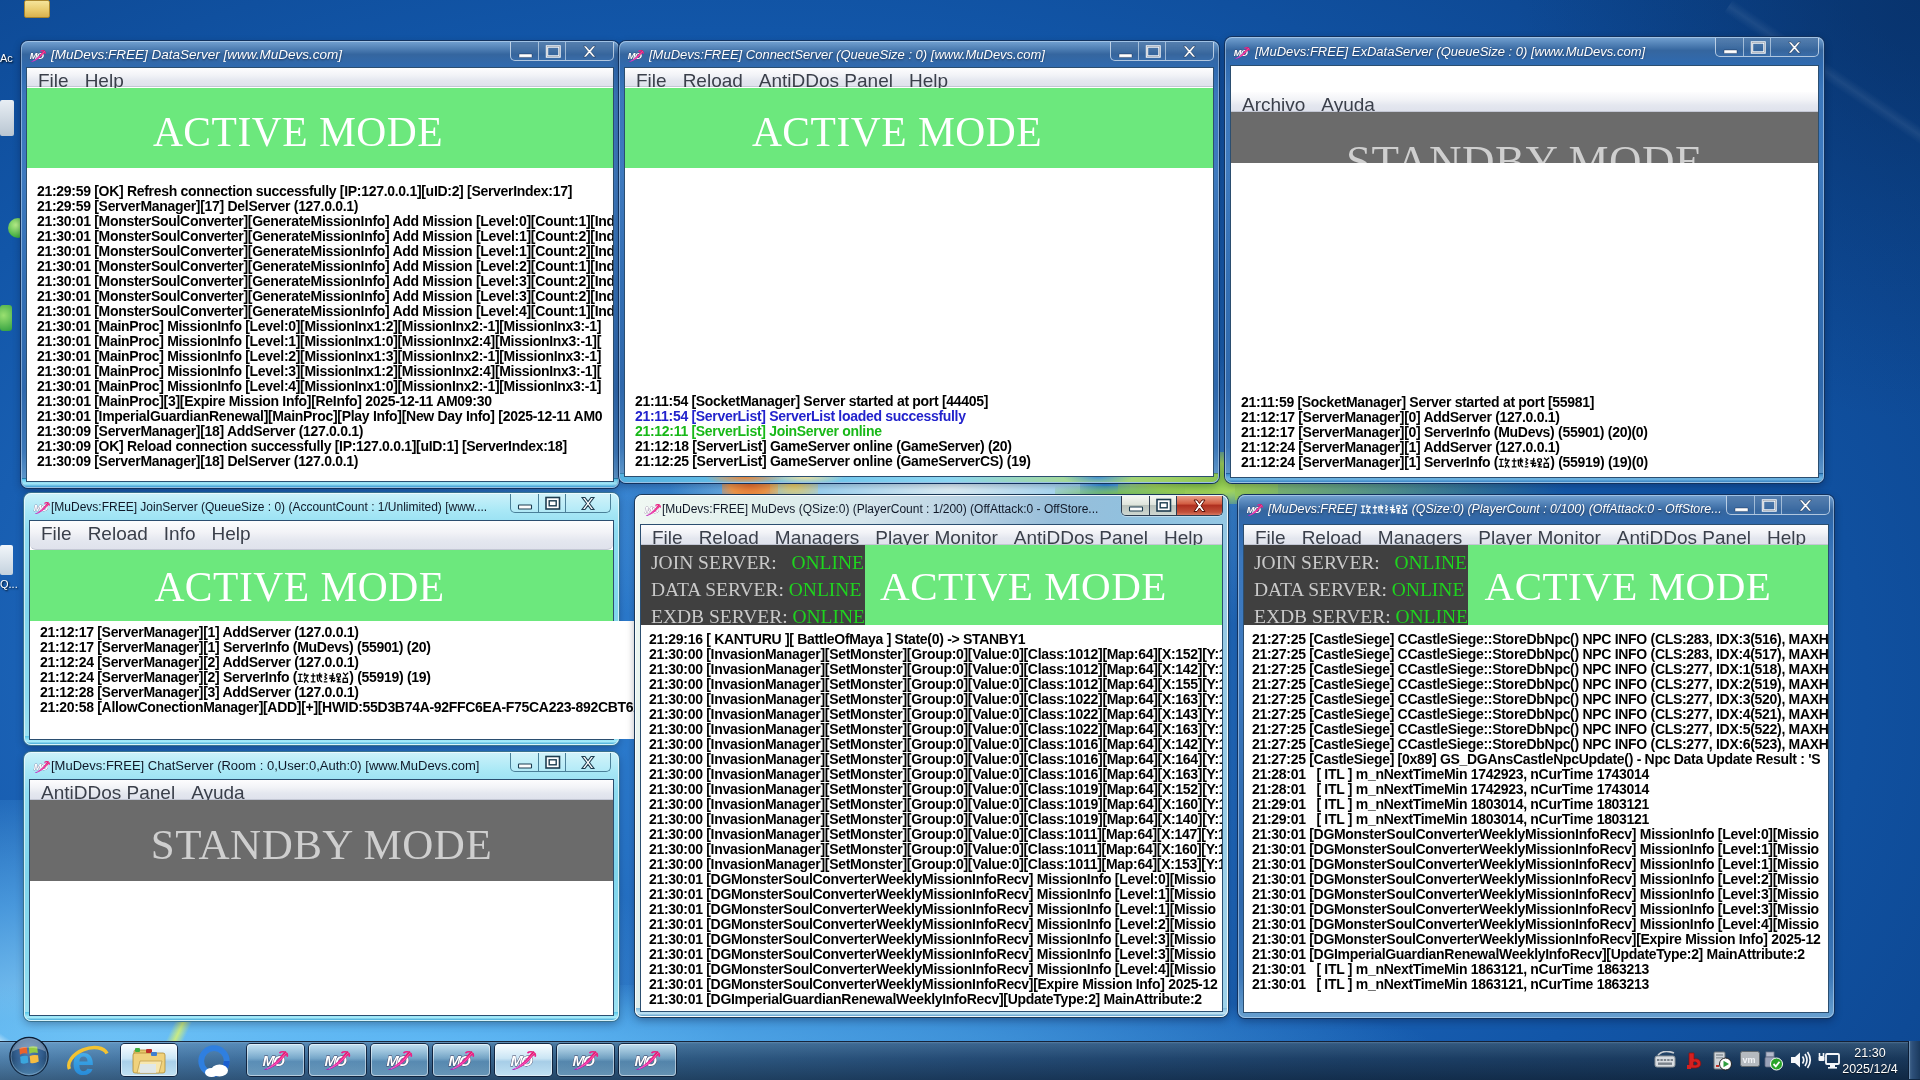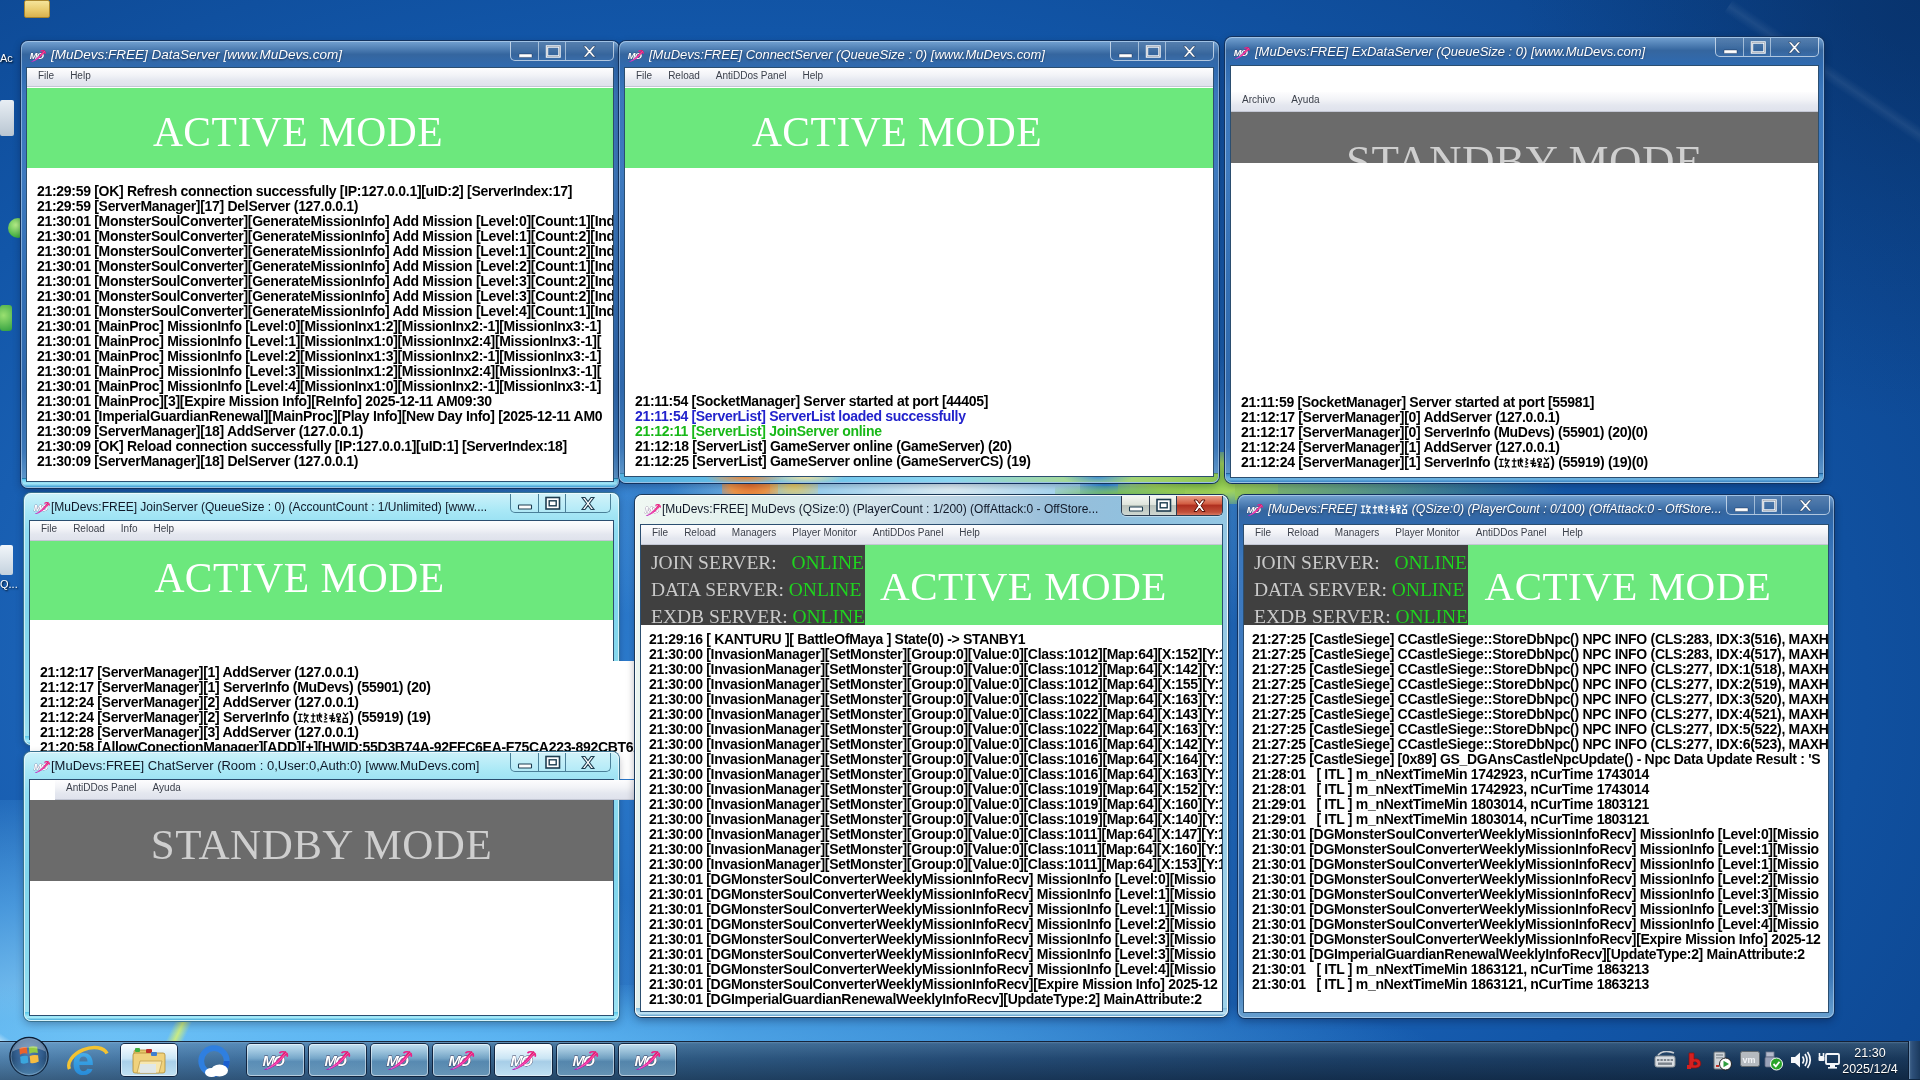--- a/index.html
+++ b/index.html
@@ -57,21 +57,21 @@
 .cyanw .frame { position:absolute; inset:0; border-radius:7px;
  background:linear-gradient(180deg,#cdf2fa 0%,#a9e8f6 7%,#8edcf1 15%,#7fd5ec 45%,#8adaef 80%,#9ee3f3 100%);
  box-shadow:0 0 0 1px #39728f, 0 3px 8px rgba(0,0,25,0.3), inset 0 0 0 1px rgba(255,255,255,0.6); }
 .aerow .frame { position:absolute; inset:0; border-radius:7px;
  background:linear-gradient(105deg,#f0f8f3 0%,#e0efec 18%,#d6e6ec 32%,#b4cfe2 48%,#97beda 58%,#8fc2e0 72%,#9dd2ea 100%);
  box-shadow:0 0 0 1px #1c3a58, 0 3px 9px rgba(0,0,25,0.35), inset 0 0 0 1px rgba(255,255,255,0.85); }
 .tit { position:absolute; white-space:nowrap; overflow:hidden; font-size:13px; }
 .blue .tit { color:#ffffff; text-shadow:0 1px 2px rgba(0,0,20,0.55);font-style:italic; }
 .cyanw .tit, .aerow .tit { color:#101828; }
 .client { position:absolute; background:#fff; box-shadow:0 0 0 1px #2b4e70; }
-.menubar { position:relative; width:100%; background:linear-gradient(180deg,#fdfdfe 0%,#f2f3f7 40%,#e4e7ef 70%,#dfe2ec 100%); border-bottom:1px solid #c3c7d4; color:#3a3f4a; font-size:10px; padding-left:3px; }
+.menubar { position:relative; width:100%; background:linear-gradient(180deg,#fdfdfe 0%,#f2f3f7 40%,#e4e7ef 70%,#dfe2ec 100%); border-bottom:1px solid #c3c7d4; color:#3a3f4a; font-size:19px; padding-left:3px; }
 .mi { display:inline-block; padding:2px 8px 0 8px; }
 .banner { position:relative; width:100%; color:#fff; font-family:"Liberation Serif",serif; text-align:center; overflow:hidden; }
 .bgreen { background:#6ce87d; }
 .bgray  { background:#6b6b6b; color:#cfcfcf; }
 .btxt { position:absolute; width:100%; left:0; font-size:41px; letter-spacing:0.5px; }
 .logarea { position:absolute; background:#fff; overflow:hidden; font-weight:bold; font-size:14px; color:#000; }
 .ll { white-space:pre; height:15px; line-height:15px; letter-spacing:-0.3px; }
 .ll.b { color:#2222cc; }
 .ll.g { color:#18b818; }
 
@@ -314,25 +314,25 @@
             <rect x="10.2" y="6.8" width="7" height="5" fill="#fff" stroke="#1d3d50" stroke-width="1.4"></rect>
           </svg>
         </div>
 <div class="cbtn" style="width:44px;border-right:none;">
           <svg width="44" height="19" viewBox="0 0 44 19">
             <path d="M16 3.5 L19 3.5 L22 7.5 L25 3.5 L28 3.5 L23.5 9.5 L28 15.5 L25 15.5 L22 11.5 L19 15.5 L16 15.5 L20.5 9.5 Z" fill="#fff" stroke="#1d3d50" stroke-width="1.1"></path>
           </svg>
         </div>
 </div>
  <div class="client" style="left:6px;top:28px;width:583px;height:218px;">
-  <div class="menubar" style="height:20px;"><span class="mi">File</span><span class="mi">Reload</span><span class="mi">Info</span><span class="mi">Help</span></div>
+  <div class="menubar" style="height:29px;border-radius:6px;"><span class="mi">File</span><span class="mi">Reload</span><span class="mi">Info</span><span class="mi">Help</span></div>
   <div class="banner bgreen" style="height:79px;">
           <div class="btxt" style="top:13px;left:-22px;font-size:41.5px;">ACTIVE MODE</div>
         </div>
-  <div class="logarea" style="left:0;top:100px;width:684px;height:118px;padding:4px 0 0 10px;margin-top:40px;">
+  <div class="logarea" style="left:0;top:100px;width:684px;height:118px;padding:4px 0 0 10px;">
 <div class="ll">21:12:17 [ServerManager][1] AddServer (127.0.0.1)</div>
 <div class="ll">21:12:17 [ServerManager][1] ServerInfo (MuDevs) (55901) (20)</div>
 <div class="ll">21:12:24 [ServerManager][2] AddServer (127.0.0.1)</div>
 <div class="ll">21:12:24 [ServerManager][2] ServerInfo (<svg width="13" height="13" viewBox="0 0 16.5 15" style="display:inline-block;vertical-align:-2px;">
               <g fill="none" stroke="#000000" stroke-width="1.7">
                 <path d="M1.5 3.5 H7 M4 3.5 V12.5 M1 12.5 H7.5 M10 1.5 L9 6 M8.5 4.5 H15 M13.5 4.5 L9 14 M9.5 7.5 L14.5 14"></path>
               </g>
             </svg><svg width="13" height="13" viewBox="0 0 16.5 15" style="display:inline-block;vertical-align:-2px;">
               <g fill="none" stroke="#000000" stroke-width="1.7">
                 <path d="M1 5.5 H7 M4 2 V12.5 M1 13 H7 M8 4.5 H15.5 M9.5 4.5 V10.5 Q9.5 12.5 11.5 12.5 M12.5 1.5 L12 7.5 Q12 12 15.5 13 M13 5.5 L15 7.5"></path>
@@ -383,21 +383,21 @@
             <rect x="10.2" y="6.8" width="7" height="5" fill="#fff" stroke="#1d3d50" stroke-width="1.4"></rect>
           </svg>
         </div>
 <div class="cbtn" style="width:44px;border-right:none;">
           <svg width="44" height="19" viewBox="0 0 44 19">
             <path d="M16 3.5 L19 3.5 L22 7.5 L25 3.5 L28 3.5 L23.5 9.5 L28 15.5 L25 15.5 L22 11.5 L19 15.5 L16 15.5 L20.5 9.5 Z" fill="#fff" stroke="#1d3d50" stroke-width="1.1"></path>
           </svg>
         </div>
 </div>
  <div class="client" style="left:6px;top:28px;width:583px;height:235px;">
-  <div class="menubar" style="height:20px;margin-left:25px;"><span class="mi">AntiDDos Panel</span><span class="mi">Ayuda</span></div>
+  <div class="menubar" style="height:20px;"><span class="mi">AntiDDos Panel</span><span class="mi">Ayuda</span></div>
   <div class="banner bgray" style="height:81px;">
           <div class="btxt" style="top:20px;font-size:43px;">STANDBY MODE</div>
         </div>
   <div class="logarea" style="left:0;top:102px;width:583px;height:133px;"></div>
  </div>
 </div>
 
 <div class="win aerow" style="left:635px;top:495px;width:593px;height:522px;">
  <div class="frame"></div>
  <div style="position:absolute;left:1px;bottom:1px;width:591px;height:8px;border-radius:0 0 6px 6px;background:linear-gradient(180deg,#7ab8dc 0%,#b4dcf0 50%,#bce0f2 70%,#5a9cc8 100%);"></div>

